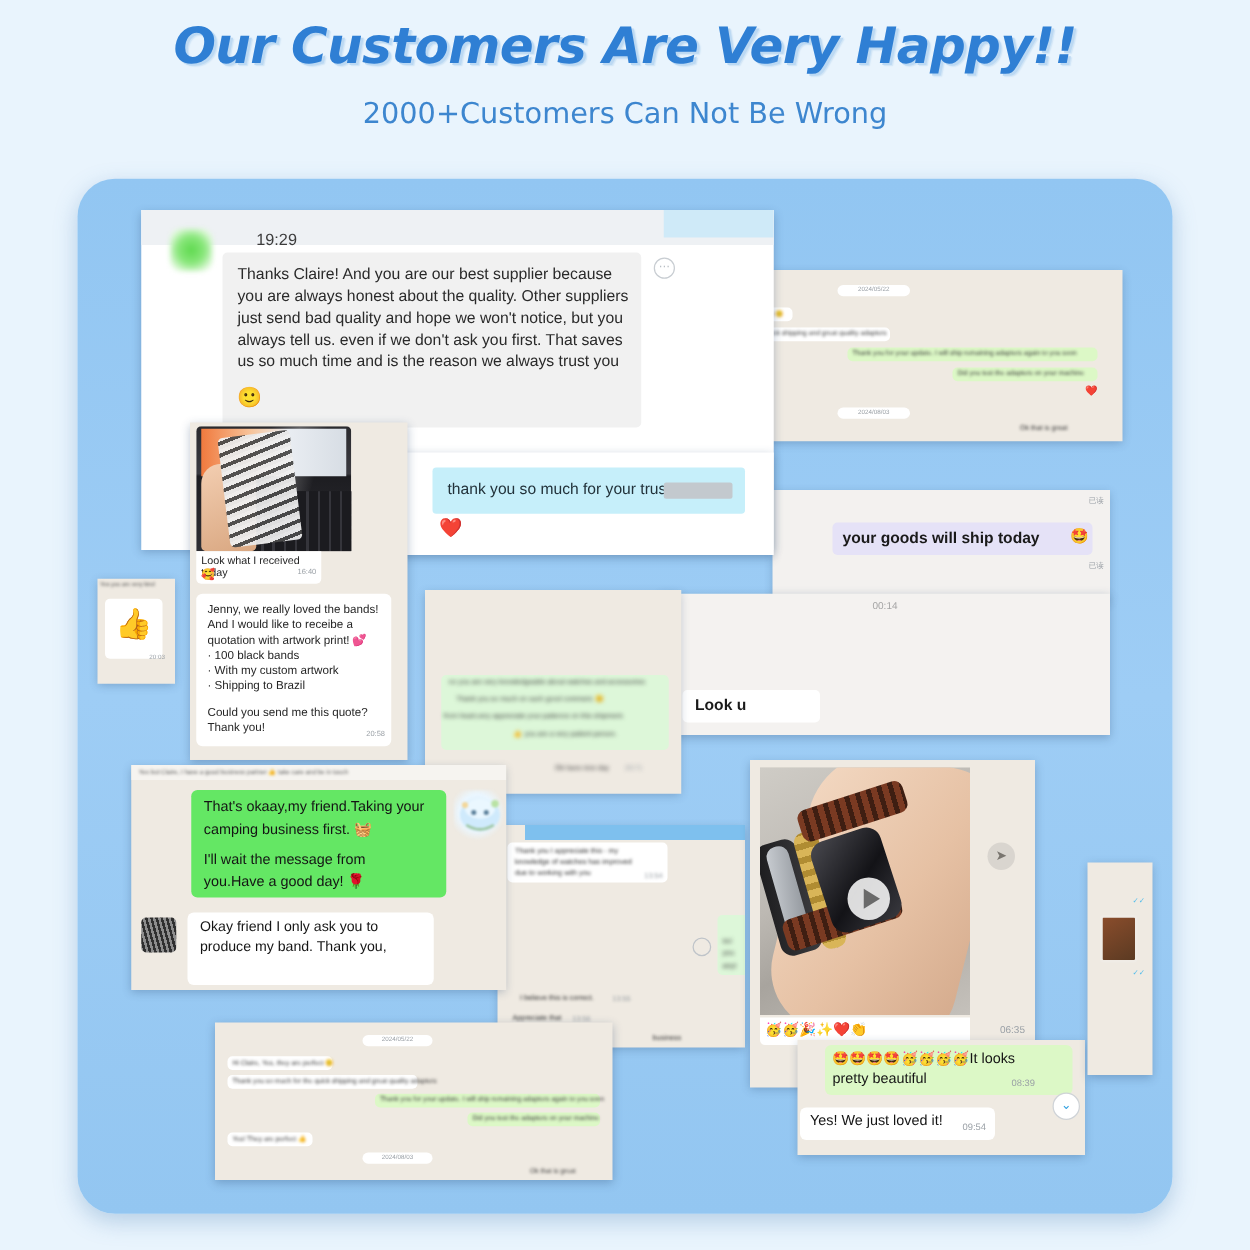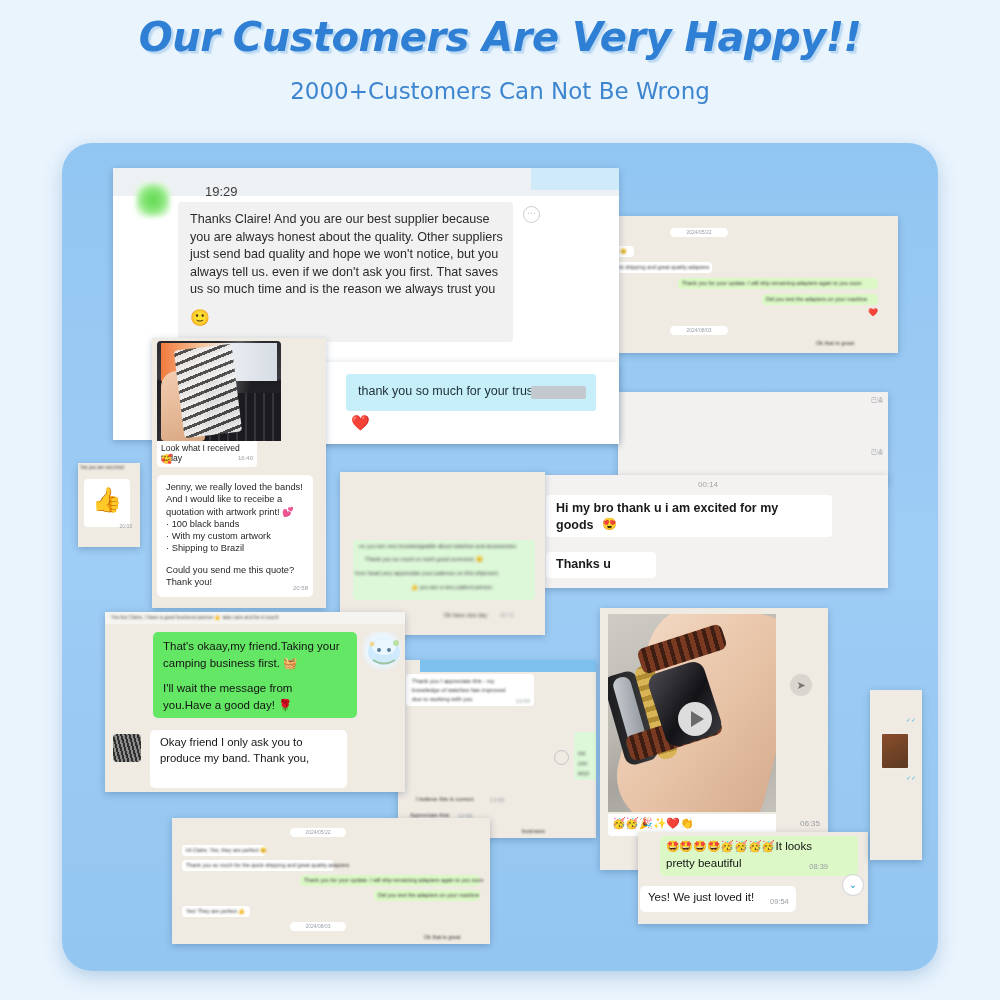--- a/index.html
+++ b/index.html
@@ -217,32 +217,31 @@
   <div class="mini-in" style="left:12px;top:94px;width:74px;">
     <span class="mini-t blur1">Yes! They are perfect 👍</span>
   </div>
   <div class="mini-date" style="left:140px;top:110px;width:58px;">2024/08/03</div>
   <div style="position:absolute;left:286px;top:124px;font-size:5.6px;color:#333;" class="blur1">Ok that is great</div>
 </div>
 <div id="c2-1939" style="position:absolute;left:550px;top:340px;font-size:13px;color:#6a6a6a;">19:39</div>
 
 <div class="shot" id="card9">
   <div class="c9m" style="top:4px;">已读</div>
+  <div id="c9-b">
+    <span id="c9-t">your goods will ship today</span>
+    <span style="position:absolute;left:190px;top:4px;font-size:12px;">🤩</span>
+  </div>
   <div class="c9m" style="top:56px;">已读</div>
 </div>
 
 <div class="shot" id="card10">
   <div id="c10-time">00:14</div>
-  <div id="c10-b1">
-    <span class="c10t" style="top:6px;">Hi my bro thank u i am excited for my</span>
-    <span class="c10t" style="top:23px;">goods</span>
-    <span style="position:absolute;left:56px;top:22px;font-size:12px;">😍</span>
-  </div>
   <div id="c10-b2">
-    <span class="c10t" style="top:5px;">Thanks u</span>
+    <span class="c10t" style="top:5px;">Look u</span>
   </div>
 </div>
 
 <div class="shot" id="card1">
   <div id="c1-top"></div>
   <div id="c1-topblue"></div>
   <div id="c1-avatar"></div>
   <div id="c1-name"></div>
   <div id="c1-time">19:29</div>
   <div id="c1-dots">⋯</div>

